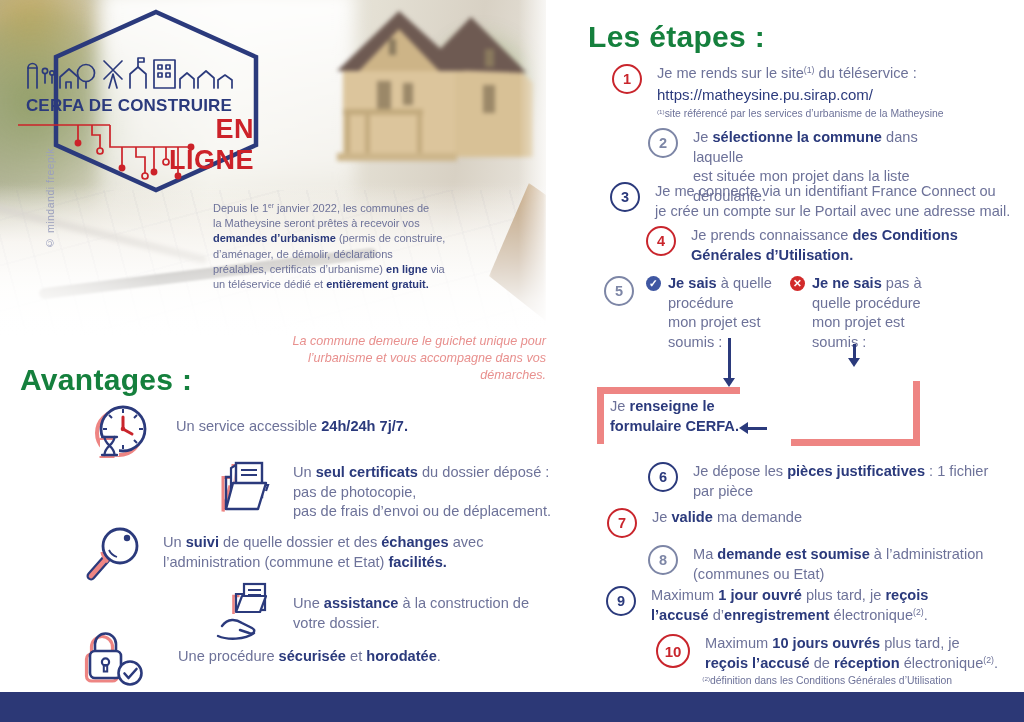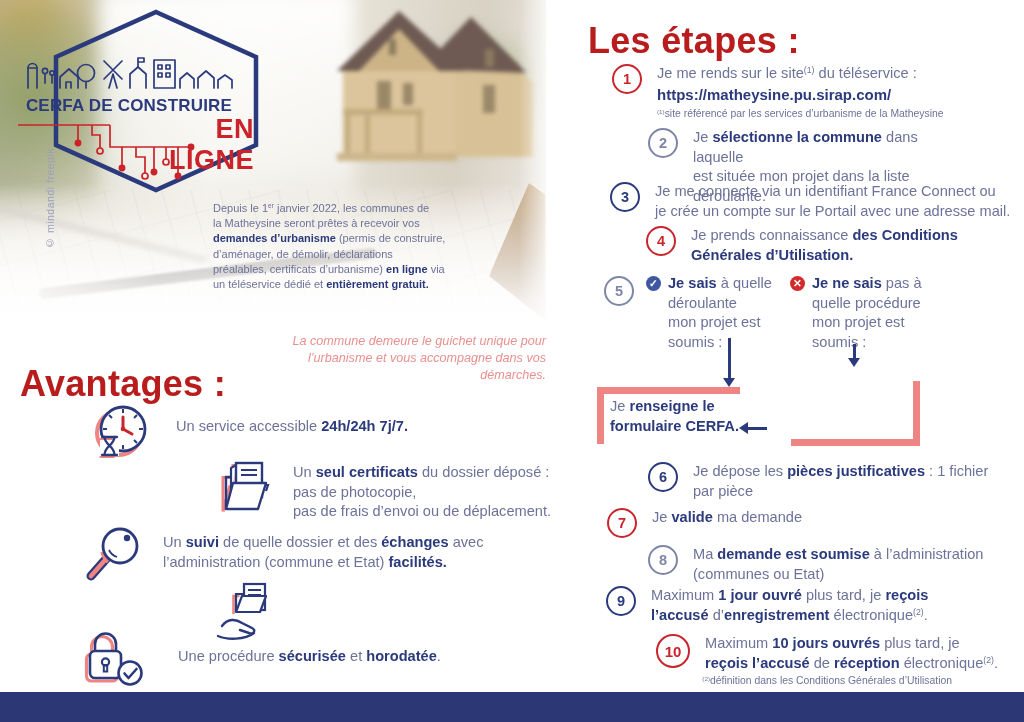--- a/index.html
+++ b/index.html
@@ -4,23 +4,23 @@
 <style>
   html,body{margin:0;padding:0;background:#fff;}
   #flyer{position:relative;width:1024px;height:722px;background:#fff;overflow:hidden;
          font-family:"Liberation Sans",sans-serif;}
   .abs{position:absolute;}
   
   .rich{white-space:pre-line;}
   .stext{font-size:14.6px;line-height:1.34;color:#6d7299;}
   .b{font-weight:700;color:#2b3a7c;}
   .sup{font-size:.6em;vertical-align:.55em;}
-  .title{font-size:36px;font-weight:800;color:#b91c1c;letter-spacing:.3px;}
+  .title{font-size:30px;font-weight:800;color:#15803d;letter-spacing:.3px;}
   .foot{font-size:10.4px;margin-top:2px;color:#6d7299;}
-  .url{display:block;font-size:15px;font-weight:700;color:#2b3a7c;text-decoration:none;margin-top:1px;}
+  .url{display:block;font-size:15px;font-weight:400;color:#2b3a7c;text-decoration:none;margin-top:1px;}
   .intro{font-size:11px;line-height:1.38;color:#6d7299;}
   .pink-note{font-size:12.6px;line-height:1.36;color:#e8908e;font-style:italic;text-align:right;}
   
   .num{width:26px;height:26px;border-radius:50%;border:2.6px solid;display:flex;align-items:center;
        justify-content:center;font-weight:700;font-size:14.5px;background:#fff;flex:0 0 auto;box-sizing:content-box;}
   .num.big{width:30px;height:30px;font-size:15px;}
   .c-red{color:#c9252c;border-color:#c9252c;}
   .c-navy{color:#2b3a7c;border-color:#2b3a7c;}
   .c-slate{color:#7d86a6;border-color:#7d86a6;}
   .step{position:absolute;display:flex;gap:15px;align-items:flex-start;}
@@ -244,20 +244,22 @@
       <rect x="32" y="4" width="21" height="26" fill="#fff" stroke="#2b3a7c" stroke-width="2.2"></rect>
       <path d="M36 10h13M36 15h13" stroke="#2b3a7c" stroke-width="1.8"></path>
       <path d="M24 32V14h7" fill="none" stroke="#2b3a7c" stroke-width="2.2"></path>
       <path d="M24 32l6-16h24l-6 16z" fill="#fff" stroke="#2b3a7c" stroke-width="2.2" stroke-linejoin="round"></path>
       <g fill="none" stroke="#2b3a7c" stroke-width="2.4" stroke-linecap="round">
         <path d="M10 46c6-8 14-7 20-3l10 5c4 2 2 7-3 5l-9-3"></path>
         <path d="M6 56c9 4 27 4 36-3"></path>
       </g>
     </svg>
   </div>
+  <div class="abs rich stext" style="left:293px;top:594px;width:280px;"><span>Une </span><span class="b">assistance</span><span> à la construction de
+votre dossier.</span></div>
 
   <div class="avicon" style="left:78px;top:625px;">
     <svg viewBox="0 0 76 68" width="76" height="68" aria-hidden="true">
       <g fill="none" stroke="#ee8583" stroke-width="3.2" transform="translate(-3.5,3)">
         <rect x="12" y="26" width="31" height="27" rx="5"></rect>
         <path d="M17 26v-7a10.5 10.5 0 0 1 21 0v7"></path>
       </g>
       <path d="M17 26v-7a10.5 10.5 0 0 1 21 0v7" fill="none" stroke="#2b3a7c" stroke-width="2.6"></path>
       <rect x="12" y="26" width="31" height="27" rx="5" fill="#fff" stroke="#2b3a7c" stroke-width="2.6"></rect>
       <circle cx="27.5" cy="37" r="3.6" fill="none" stroke="#2b3a7c" stroke-width="2.2"></circle>
@@ -295,21 +297,21 @@
   <div class="step" style="left:646px;top:226px;">
     <div class="num c-red">4</div>
     <div class="rich stext" style="width:280px;"><span>Je prends connaissance </span><span class="b">des Conditions
 Générales d’Utilisation.</span></div>
   </div>
 
   <div class="abs num c-slate" style="left:604px;top:276px;">5</div>
   <div class="s5col" style="left:646px;top:274px;width:160px;">
     <span class="badge b-yes">✓</span>
     <div class="rich stext"><span class="b">Je sais</span><span> à quelle
-déroulante
+procédure
 mon projet est
 soumis :</span></div>
   </div>
   <div class="s5col" style="left:790px;top:274px;width:165px;">
     <span class="badge b-no">✕</span>
     <div class="rich stext"><span class="b">Je ne sais</span><span> pas à
 quelle procédure
 mon projet est
 soumis :</span></div>
   </div>

